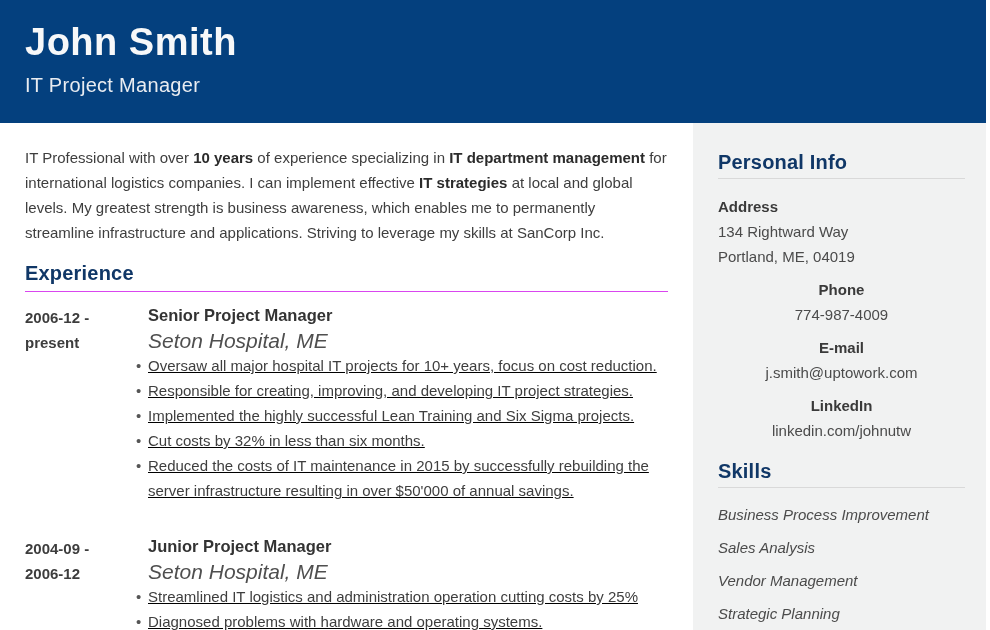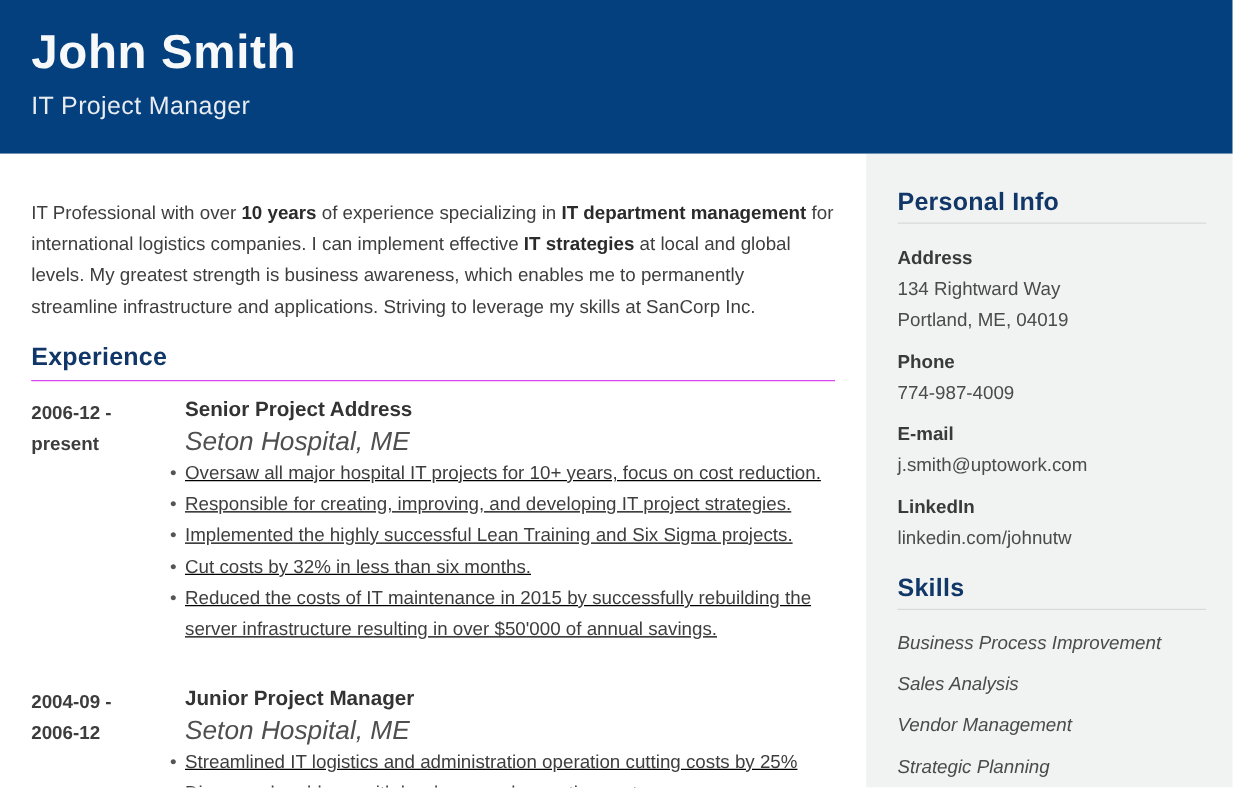--- a/index.html
+++ b/index.html
@@ -29,21 +29,21 @@
     margin-top: 10px;
     letter-spacing: 0.3px;
   }
 
   
   .content { display: flex; height: 507px; }
   .main {
     width: 693px;
     flex-shrink: 0;
     background: #ffffff;
-    padding: 35px 25px 0 25px;
+    padding: 22px 25px 0 25px;
   }
   .sidebar {
     flex: 1;
     background: var(--sidebar-bg, #f1f2f2);
     padding: 28px 21px 0 25px;
   }
 
   
   .summary { font-size: 15px; line-height: 25px; color: var(--text, #3e3e3e); }
   .summary b { color: #2b2b2b; }
@@ -89,21 +89,21 @@
   }
   .job-bullets li::before {
     content: "\2022";
     position: absolute;
     left: -12px;
     color: #555555;
   }
 
   
   .info-entry { margin-top: 15px; }
-  .info-entry + .info-entry { margin-top: 8px; }
+  .info-entry + .info-entry { margin-top: 8px; text-align: center; }
   .info-label { font-size: 15px; font-weight: bold; color: #3a3a3a; line-height: 25px; }
   .info-value { font-size: 15px; color: #4b4b4b; line-height: 25px; }
 
   
   .skill-item { font-size: 15px; color: #4b4b4b; line-height: 25px; margin-top: 8px; font-style: italic; }
   .skill-item:first-child { margin-top: 14px; }
 </style>
 </head>
 <body>
 
@@ -119,21 +119,21 @@
     <main class="main">
       <p class="summary"><span>IT Professional with over </span><b>10 years</b><span> of experience specializing in </span><b>IT department management</b><span> for international logistics companies. I can implement effective </span><b>IT strategies</b><span> at local and global levels. My greatest strength is business awareness, which enables me to permanently streamline infrastructure and applications. Striving to leverage my skills at SanCorp Inc.</span></p>
       <h2 class="section-heading main-heading">Experience</h2>
       <div id="jobs">
   <section class="job">
     <div class="job-dates">
               <div>2006-12 -</div>
               <div>present</div>
             </div>
     <div class="job-body">
-      <div class="job-title">Senior Project Address</div>
+      <div class="job-title">Senior Project Manager</div>
       <div class="job-company">Seton Hospital, ME</div>
       <ul class="job-bullets">
                 <li>Oversaw all major hospital IT projects for 10+ years, focus on cost reduction.</li>
                 <li>Responsible for creating, improving, and developing IT project strategies.</li>
                 <li>Implemented the highly successful Lean Training and Six Sigma projects.</li>
                 <li>Cut costs by 32% in less than six months.</li>
                 <li>Reduced the costs of IT maintenance in 2015 by successfully rebuilding the server infrastructure resulting in over $50'000 of annual savings.</li>
               </ul>
     </div>
   </section>

